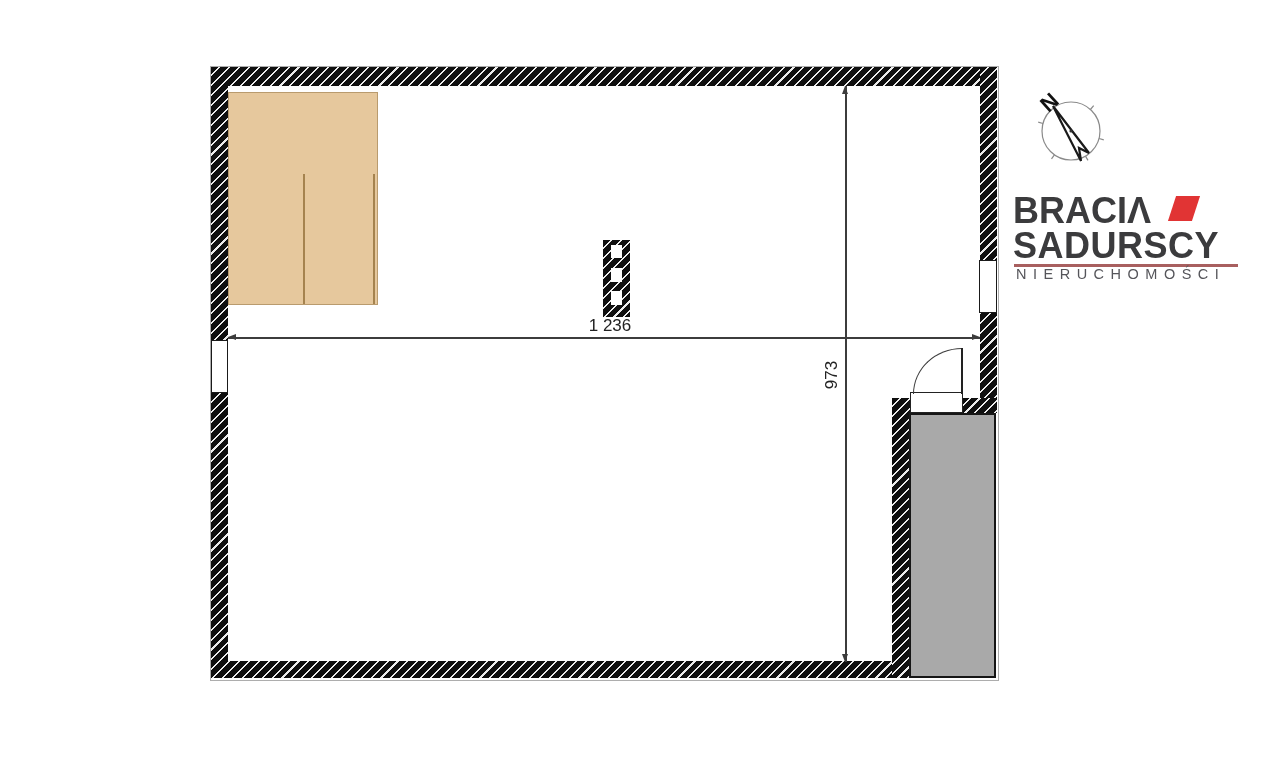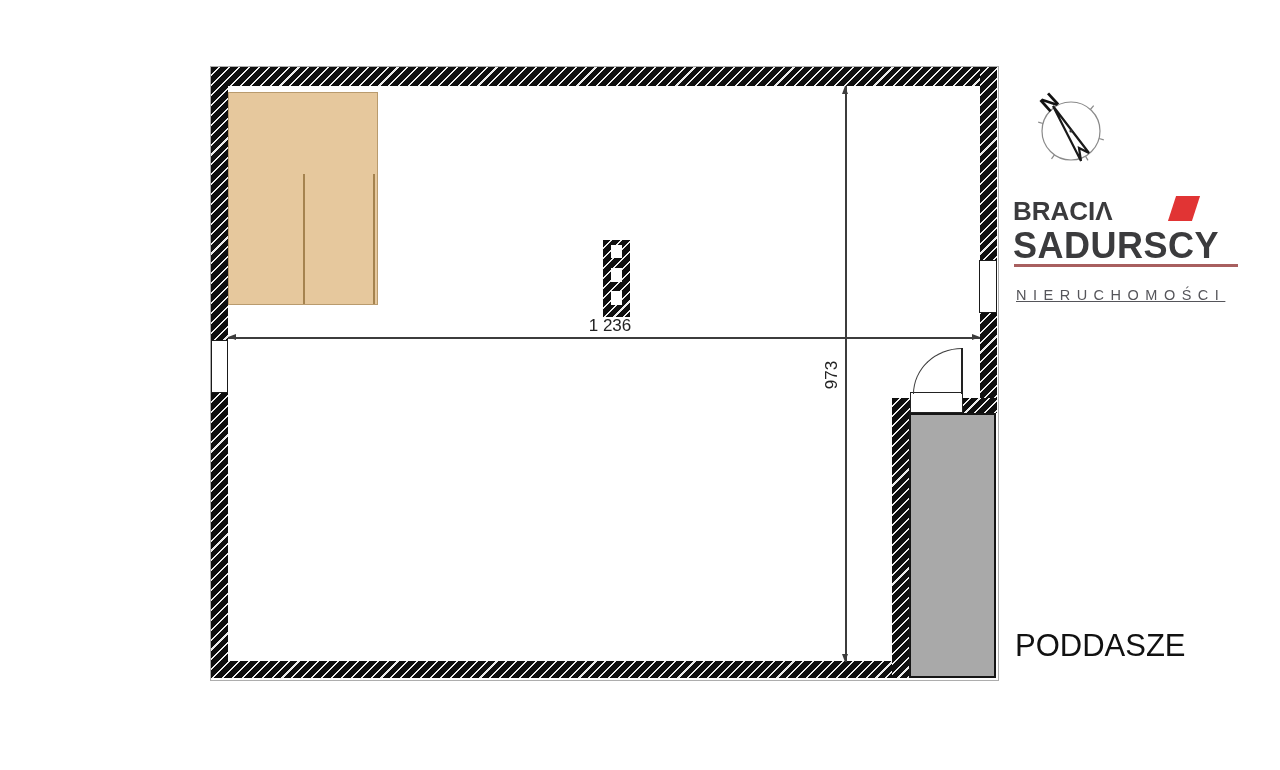--- a/index.html
+++ b/index.html
@@ -14,21 +14,21 @@
   .wdiv{position:absolute;background:#a5834f;}
   .flue{position:absolute;background:#ffffff;}
   .dimline{position:absolute;background:var(--dimension_line,#3c3c3c);}
   .dimtext{position:absolute;color:#222;font-size:17px;line-height:18px;text-align:center;}
   .arrow{position:absolute;width:0;height:0;}
   .stairs{position:absolute;background:var(--stairs_fill,#a9a9a9);border:2px solid #161616;box-sizing:border-box;}
   .door-arc{position:absolute;border-style:solid;border-color:#3a3a3a;border-width:1.4px 0 0 1.4px;
             border-radius:100% 0 0 0;box-sizing:border-box;}
   .door-leaf{position:absolute;background:#222;}
   .threshold{position:absolute;background:#fff;border:1px solid #222;box-sizing:border-box;}
-  .brand1{position:absolute;font-weight:bold;font-size:26px;line-height:36px;color:var(--text,#3b3b3d);letter-spacing:0px;}
+  .brand1{position:absolute;font-weight:bold;font-size:36px;line-height:36px;color:var(--text,#3b3b3d);letter-spacing:0px;}
   .brand2{position:absolute;font-weight:bold;font-size:36px;line-height:36px;color:var(--text,#3b3b3d);letter-spacing:0.5px;}
   .brand-accent{position:absolute;background:var(--accent_red,#e13434);transform:skewX(-18deg);}
   .brand-div{position:absolute;background:var(--divider,#a85f5f);}
   .brand-tag{position:absolute;font-size:14.5px;letter-spacing:6.5px;color:var(--tagline_text,#55555a);font-weight:500;}
   .room-title{position:absolute;font-size:31px;line-height:34px;color:#111;}
 </style>
 </head>
 <body>
 
 <div class="stage">
@@ -85,18 +85,17 @@
     <polygon points="20,16 56,63 46,58 48,71" fill="#ffffff" stroke="#1a1a1a" stroke-width="2.2" stroke-linejoin="miter"></polygon>
     <circle cx="38" cy="41" r="1.6" fill="#333"></circle>
     <text x="8" y="20" transform="rotate(-42 16 12)" font-size="22" font-weight="bold" fill="#111" font-family="Liberation Sans, sans-serif">N</text>
   </svg>
 
   <div>
     <div class="brand1" style="left:1013px;top:193px;">BRACIΛ</div>
     <div class="brand-accent" style="left:1172px;top:196px;width:24px;height:25px;"></div>
     <div class="brand2" style="left:1013px;top:228px;">SADURSCY</div>
     <div class="brand-div" style="left:1014px;top:264px;width:224px;height:2.5px;"></div>
-    <div class="brand-tag" style="left:1016px;top:287px;text-decoration:underline;">NIERUCHOMOŚCI</div>
+    <div class="brand-tag" style="left:1016px;top:266px;">NIERUCHOMOŚCI</div>
   </div>
 
-  <div class="room-title" style="left:1015px;top:629px;">PODDASZE</div>
 
 </div>
 
 </body></html>

